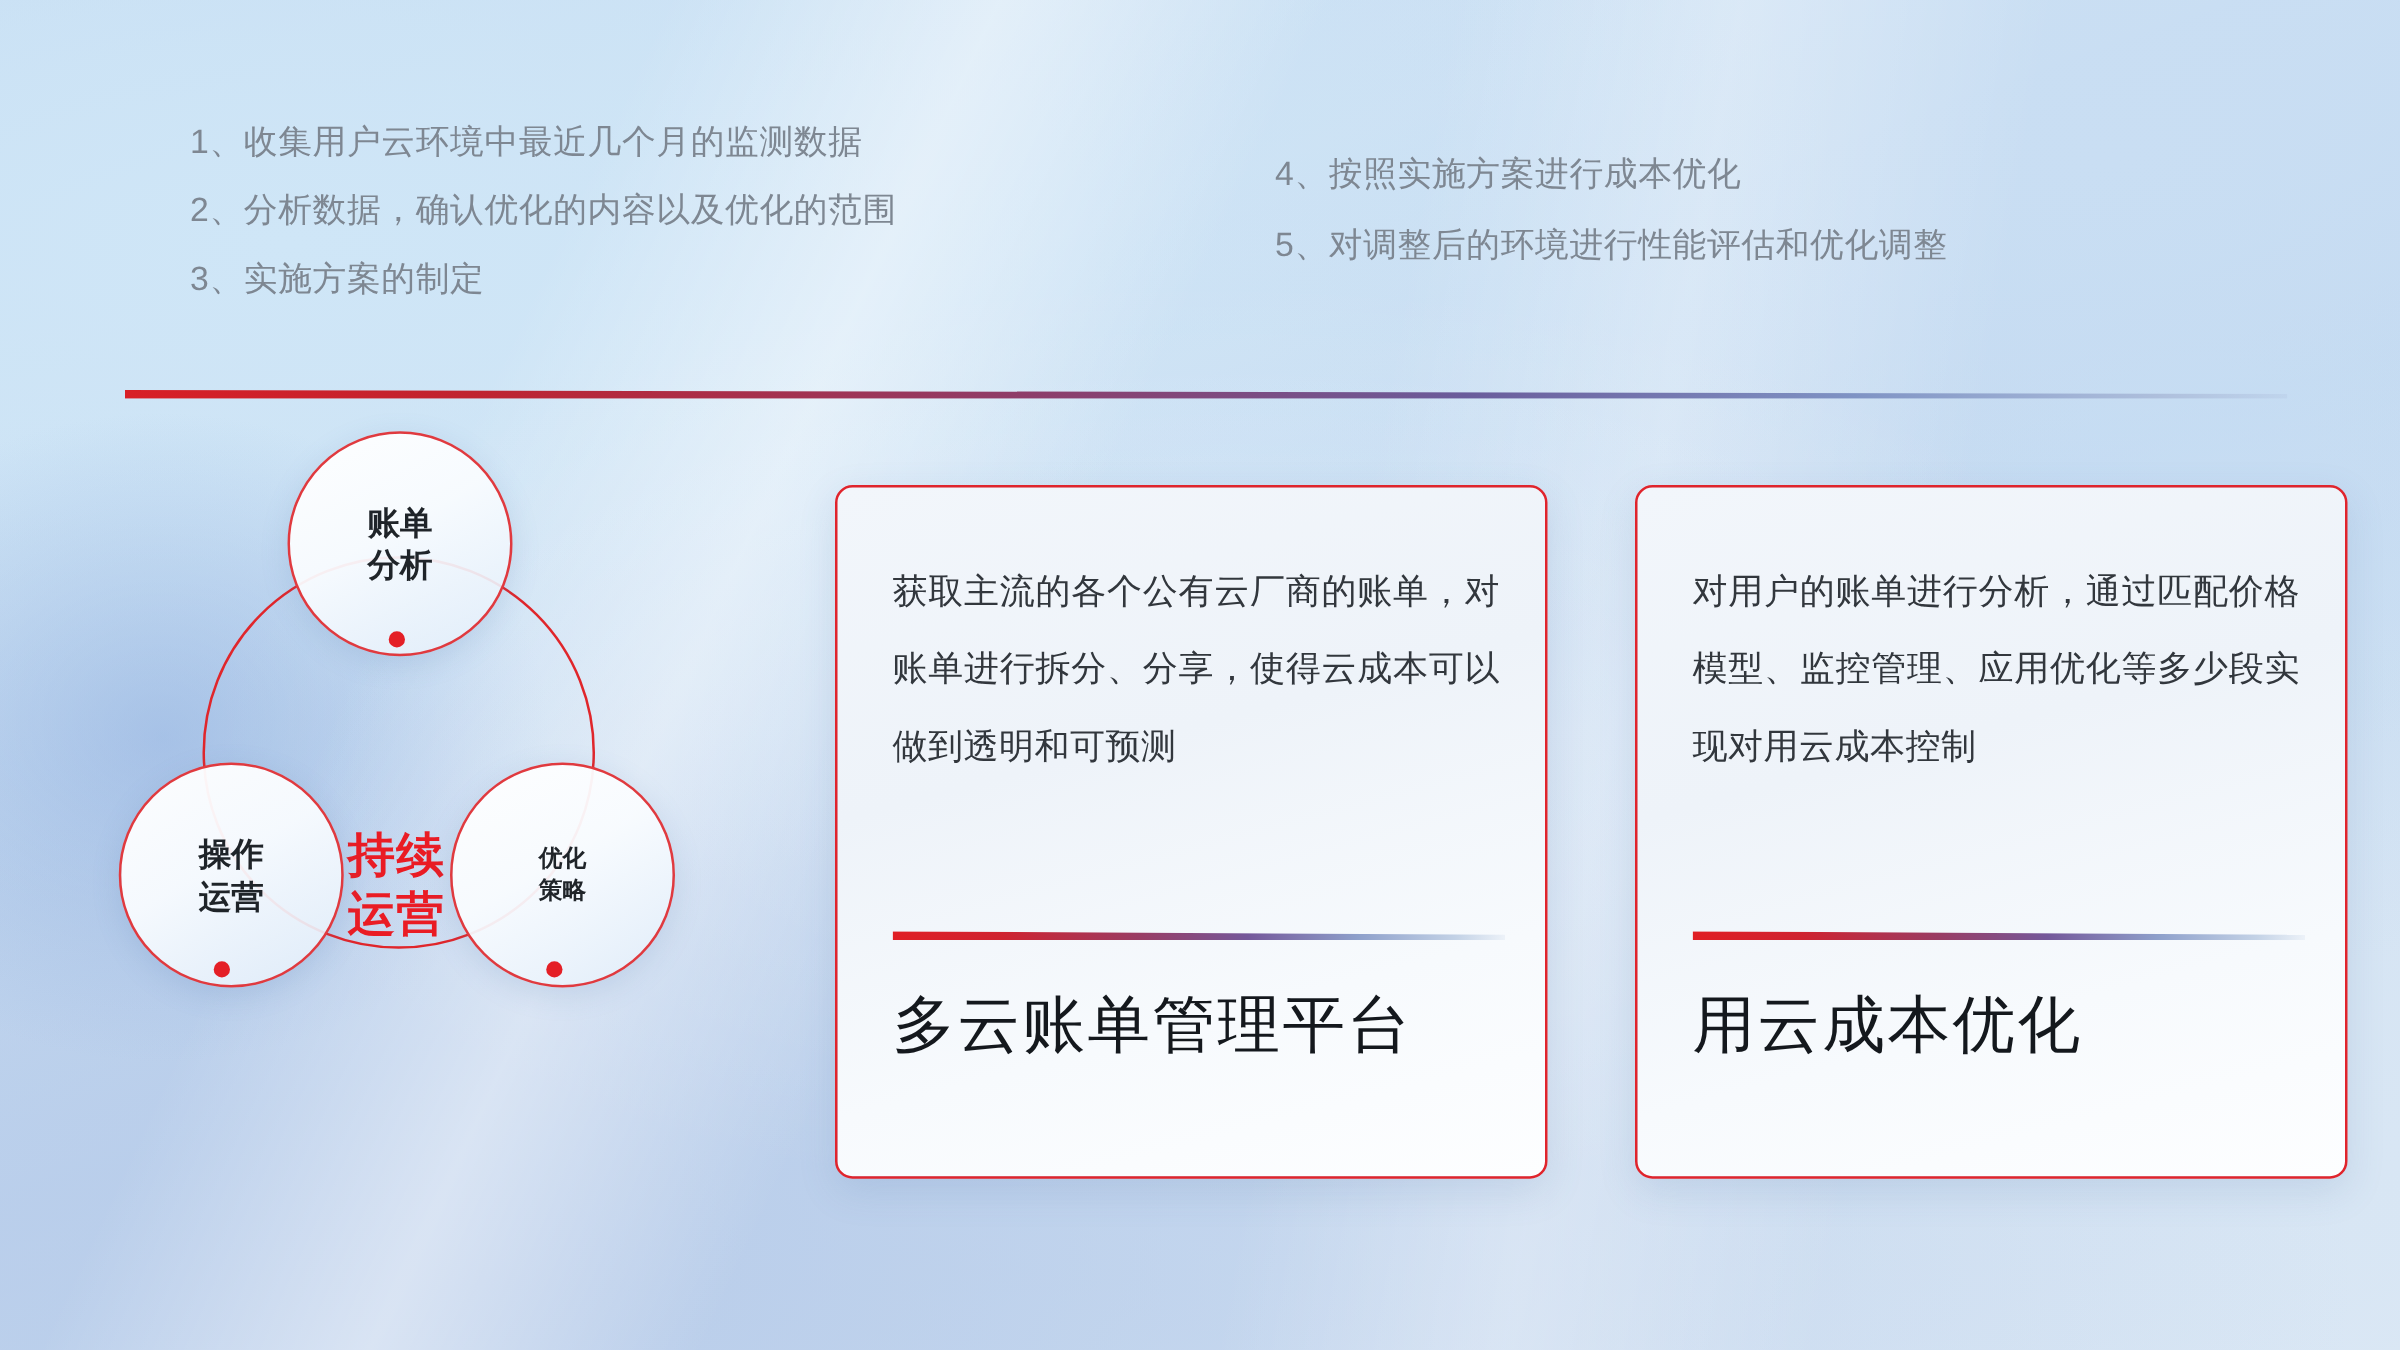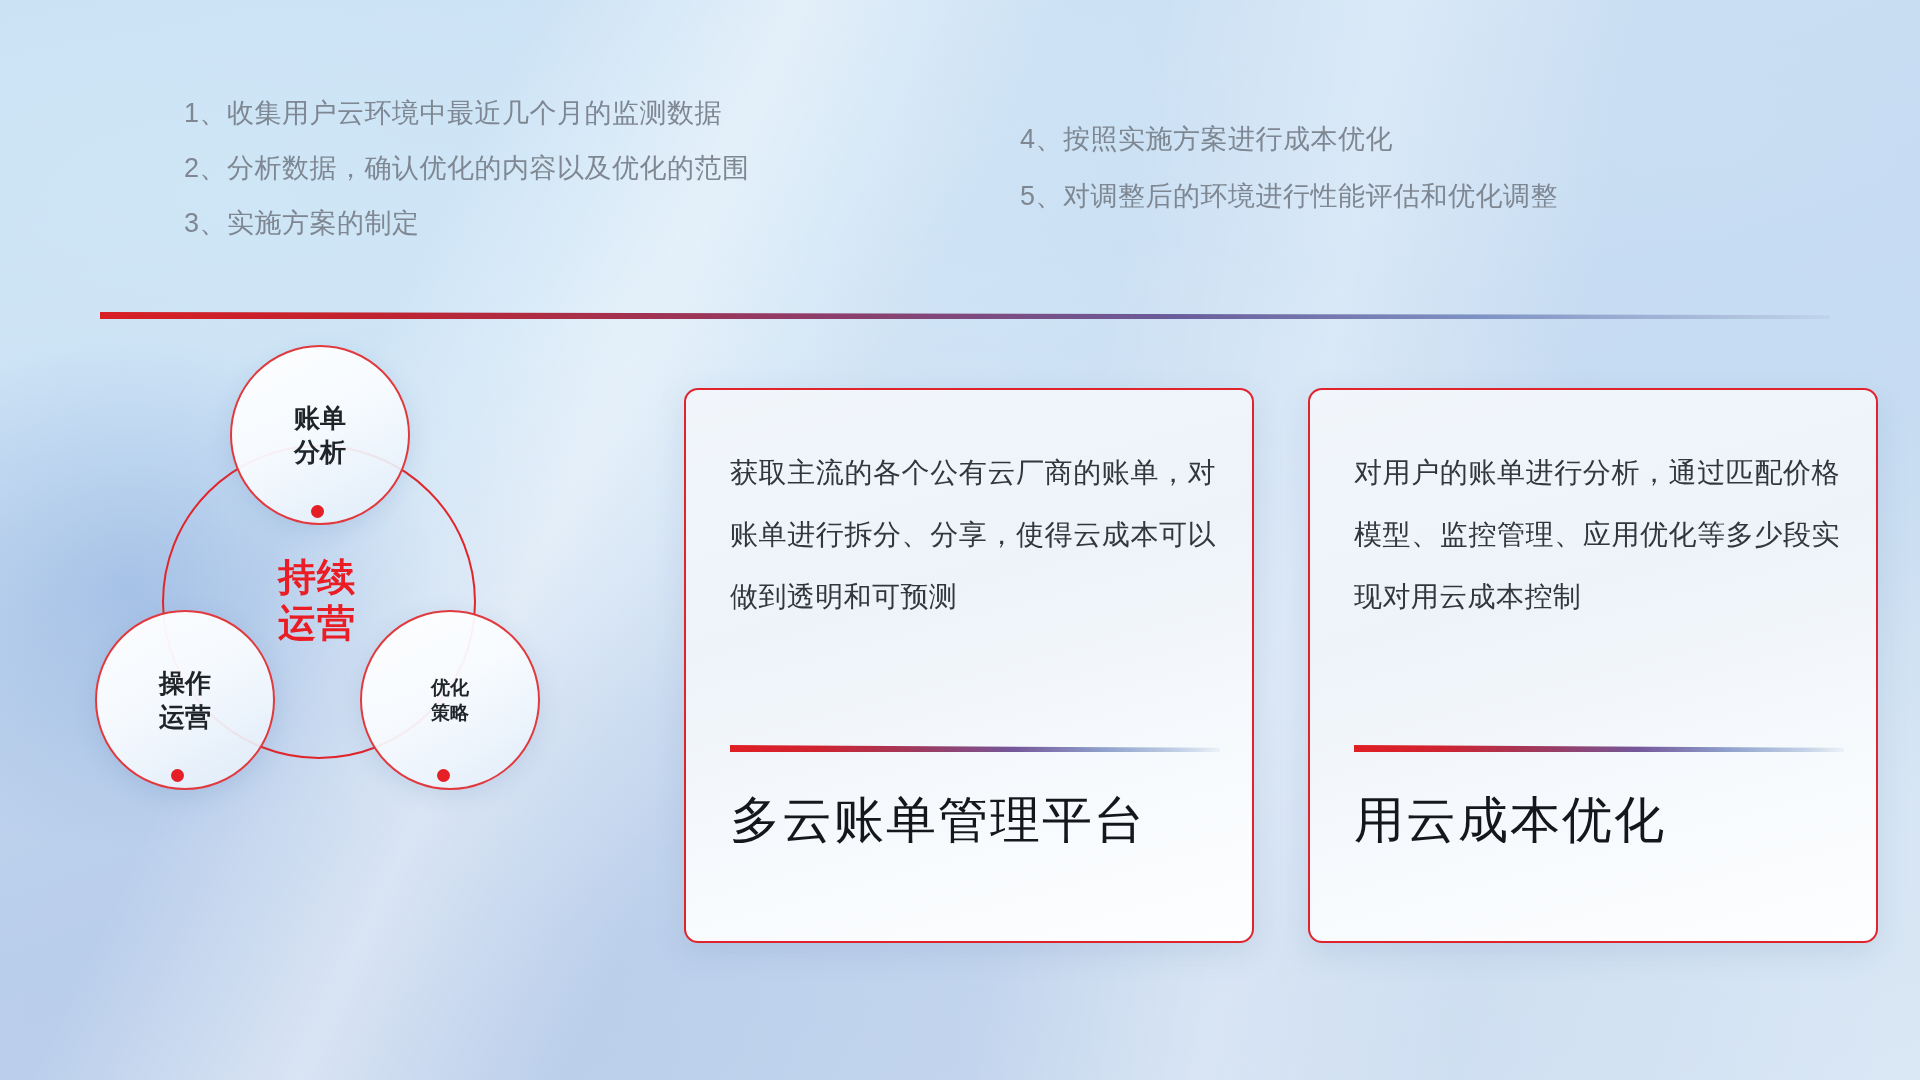--- a/index.html
+++ b/index.html
@@ -31,21 +31,21 @@
     background:radial-gradient(closest-side, rgba(140,172,222,.55), rgba(140,172,222,0));
   }
   #bg-glow-right{
     position:absolute;right:-120px;top:120px;width:560px;height:520px;
     background:radial-gradient(closest-side, rgba(198,221,243,.75), rgba(198,221,243,0));
   }
 
   
   .steps{position:absolute;color:#7e8792;font-size:27px;line-height:1;letter-spacing:.5px;}
   .steps .line{white-space:nowrap;}
-  #steps-left{left:152px;top:100px;margin-left:32px;}
+  #steps-left{left:152px;top:100px;}
   #steps-left .line{margin-bottom:28px;}
   #steps-right{left:1000px;top:126px;margin-left:20px;}
   #steps-right .line{margin-bottom:30px;}
 
   
   #divider{
     position:absolute;left:100px;top:312px;width:1730px;height:7px;
     background:linear-gradient(90deg,#d81f26 0%,#c0232f 16%,#8d3d6a 42%,#6a5c9b 62%,#7f93c4 80%,#aebfdc 94%,rgba(174,191,220,.25) 100%);
     clip-path:polygon(0 0,100% 45%,100% 100%,0 100%);
   }
@@ -66,39 +66,39 @@
   }
   #c-top{left:135px;top:-10px;width:176px;height:176px;font-size:26px;}
   #c-left{left:0px;top:255px;width:176px;height:176px;font-size:26px;}
   #c-right{left:265px;top:255px;width:176px;height:176px;font-size:19px;}
   #c-ring{
     left:67px;top:90px;width:310px;height:310px;
     border:2px solid #e0262b;background:transparent;
   }
   #ring-label{
     position:absolute;left:67px;top:90px;width:310px;height:310px;
-    display:flex;align-items:center;justify-content:center;text-align:center;
+    display:flex;align-items:flex-end;justify-content:center;text-align:center;
     color:#ea1c24;font-weight:bold;font-size:38px;line-height:1.22;
     letter-spacing:1px;
   }
   .dot{position:absolute;width:13px;height:13px;border-radius:50%;background:#e41f26;}
   #dot-top{left:216px;top:150px;}
   #dot-left{left:76px;top:414px;}
   #dot-right{left:342px;top:414px;}
 
   
   .card{
     position:absolute;top:388px;width:570px;height:555px;
     border:2px solid #e0242c;border-radius:14px;
     background:linear-gradient(165deg,#f2f6fb 0%,#eef3f9 38%,#f7fafd 72%,#fdfeff 100%);
     box-shadow:0 10px 30px rgba(90,125,175,.16);
     box-sizing:border-box;
     overflow:hidden;
   }
-  #card-1{left:684px;}
+  #card-1{left:668px;}
   #card-2{left:1308px;}
   .card-body{
     position:absolute;left:44px;right:36px;top:52px;
     color:#32373d;font-size:28px;line-height:2.22;
     text-align:justify;text-justify:inter-ideograph;
     letter-spacing:.4px;
   }
   .card-sep{
     position:absolute;left:44px;width:490px;height:7px;top:355px;
     background:linear-gradient(90deg,#e01e24 0%,#cf2330 18%,#9a3c63 40%,#74589a 58%,#8ea0cb 76%,#c3d2e6 92%,rgba(195,210,230,.2) 100%);

